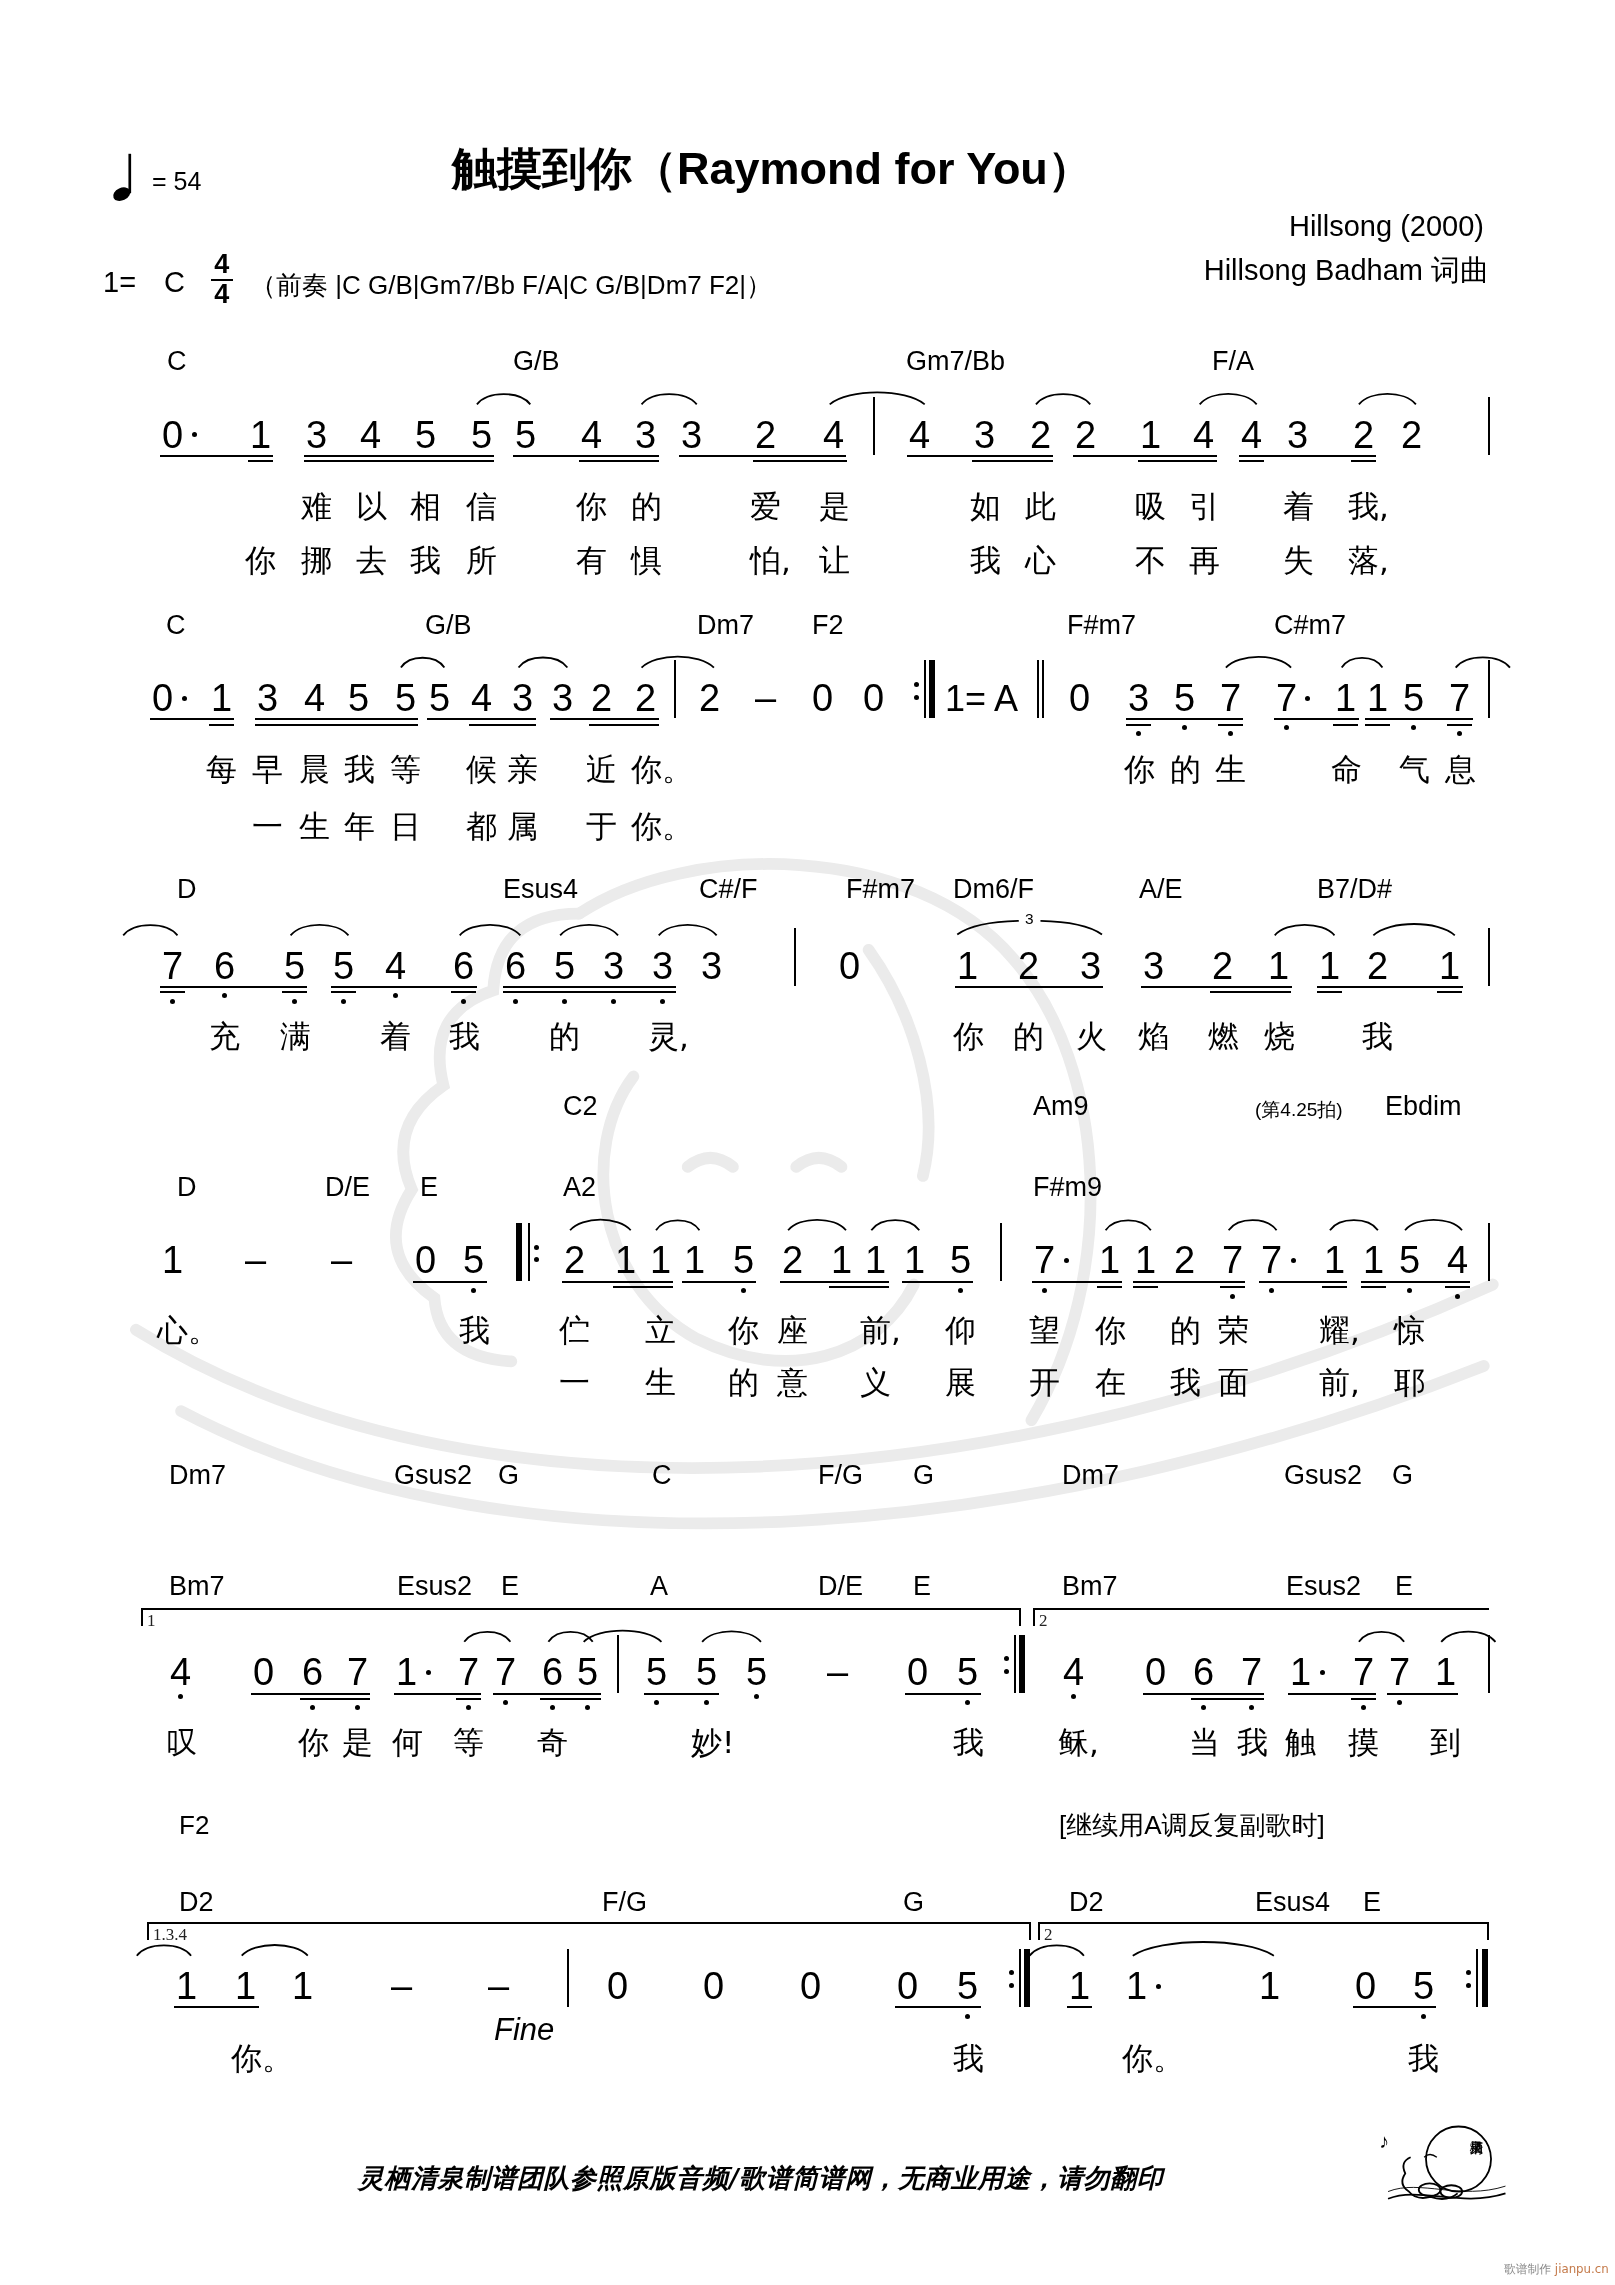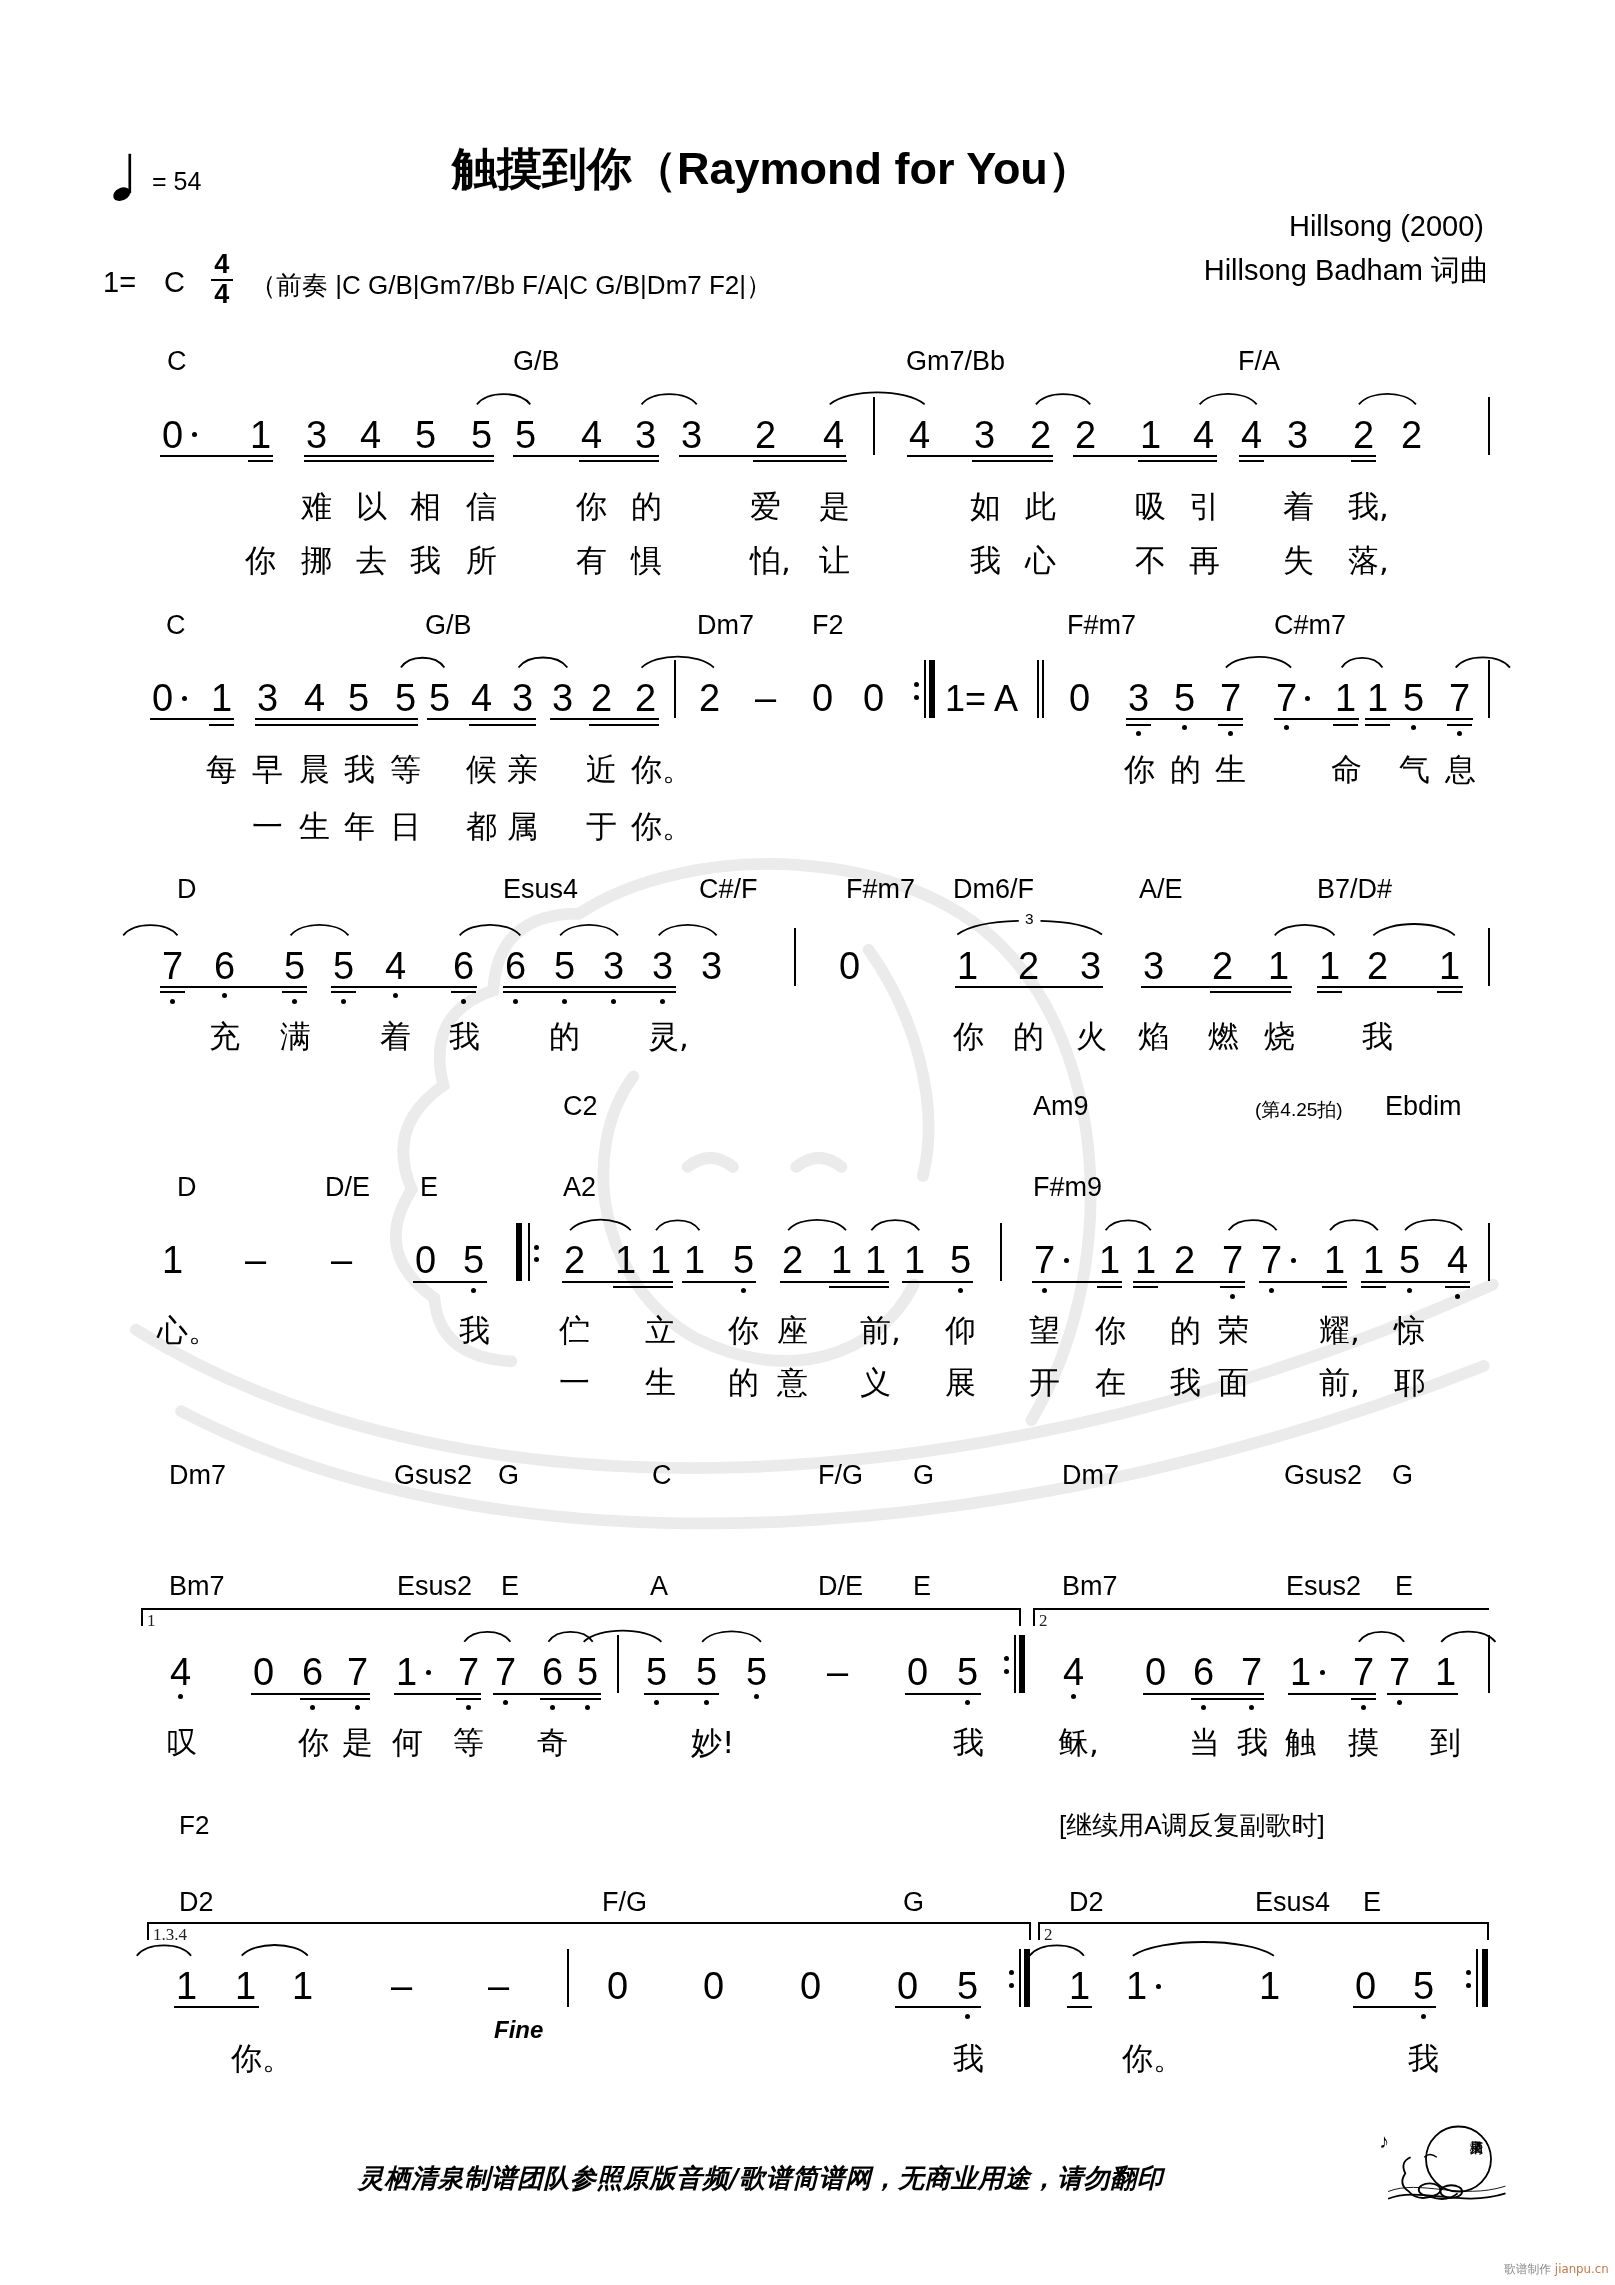--- a/index.html
+++ b/index.html
@@ -18,21 +18,21 @@
   .chord{font-size:27px;line-height:31px;}
   .chord.small{font-size:19px;}
   .annot{font-size:26px;line-height:31px;font-family:"Liberation Sans","DejaVu Sans",sans-serif;}
   .note{font-size:38px;line-height:45px;width:25px;text-align:center;}
   .keychange{font-size:36px;line-height:45px;}
   .lyric{font-family:"DejaVu Sans",sans-serif;font-size:31px;line-height:36px;}
   .ln{position:absolute;background:#000;}
   .dot{position:absolute;width:5.4px;height:5.4px;border-radius:50%;background:#000;}
   .volta-label{font-family:"Liberation Serif",serif;font-size:17px;line-height:18px;color:#222;}
   .tuplet-label{font-size:15.4px;line-height:16.3px;width:12.7px;text-align:center;}
-  .fine{font-size:24px;line-height:33px;font-weight:bold;font-style:italic;}
+  .fine{font-size:31px;line-height:33px;font-weight:normal;font-style:italic;}
   .notice{font-family:"DejaVu Serif",serif;font-size:26px;line-height:33px;font-weight:bold;font-style:italic;letter-spacing:0.5px;}
   .site{font-size:11.8px;line-height:14.5px;color:#888;font-family:"DejaVu Sans",sans-serif;}
   .site-url{color:#c47a4a;}
 </style>
 </head>
 <body>
 
 <div id="page">
 
   <svg id="watermark" viewBox="0 0 1786 2526">
@@ -79,21 +79,21 @@
       <text x="10" y="30" font-size="22" fill="#000">♪</text>
       <text x="0" y="0" font-size="15" fill="#000" writing-mode="tb" transform="translate(118 10)">灵栖清泉</text>
     </svg>
     <div class="abs site" style="right:7.2px;top:2262px;">
       <span>歌谱制作</span>
       <span class="site-url">jianpu.cn</span>
     </div>
   <div class="abs chord" style="left: 167px; top: 346px;">C</div>
       <div class="abs chord" style="left: 513px; top: 346px;">G/B</div>
       <div class="abs chord" style="left: 906px; top: 346px;">Gm7/Bb</div>
-      <div class="abs chord" style="left: 1238px; top: 346px;">F/A</div>
+      <div class="abs chord" style="left: 1212px; top: 346px;">F/A</div>
       <div class="ln" style="left: 160px; top: 455px; width: 113px; height: 1.8px;"></div>
       <div class="ln" style="left: 248px; top: 460px; width: 25px; height: 1.8px;"></div>
       <div class="ln" style="left: 304px; top: 455px; width: 190px; height: 1.8px;"></div>
       <div class="ln" style="left: 304px; top: 460px; width: 190px; height: 1.8px;"></div>
       <div class="ln" style="left: 513px; top: 455px; width: 146px; height: 1.8px;"></div>
       <div class="ln" style="left: 579px; top: 460px; width: 80px; height: 1.8px;"></div>
       <div class="ln" style="left: 679px; top: 455px; width: 167px; height: 1.8px;"></div>
       <div class="ln" style="left: 753px; top: 460px; width: 94px; height: 1.8px;"></div>
       <div class="ln" style="left: 907px; top: 455px; width: 146px; height: 1.8px;"></div>
       <div class="ln" style="left: 972px; top: 460px; width: 81px; height: 1.8px;"></div>

